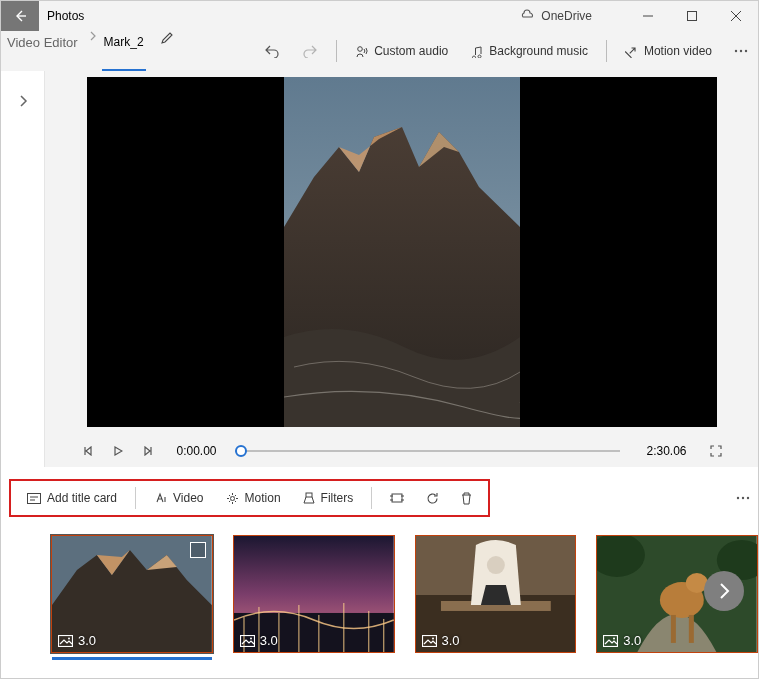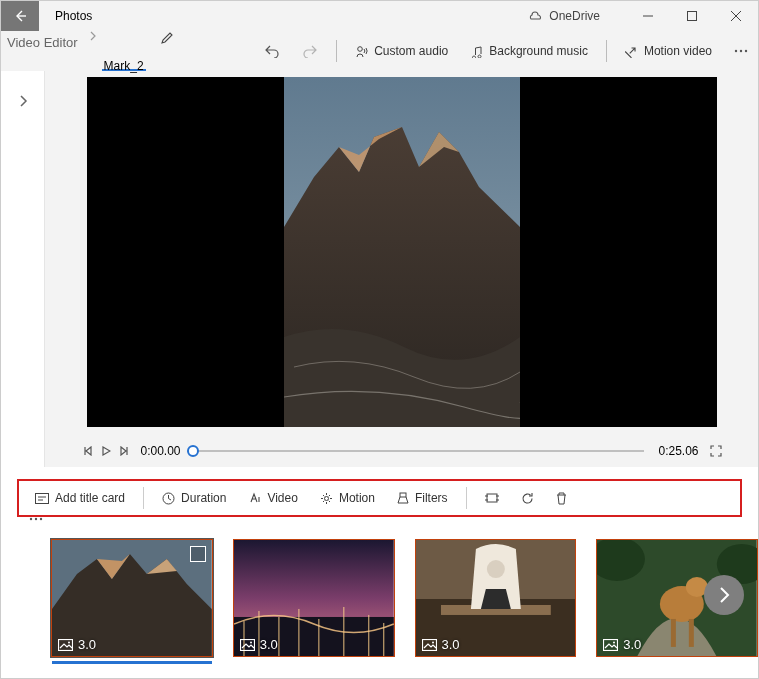--- a/index.html
+++ b/index.html
@@ -1,52 +1,52 @@
 <!DOCTYPE html>
 <html><head>
 <meta charset="utf-8">
 <style>
   * { box-sizing: border-box; margin: 0; padding: 0; }
   body { font-family: "Segoe UI", Arial, sans-serif; font-size: 12px; color: #333; background: #fff; width: 759px; height: 679px; overflow: hidden; border: 1px solid #ccc; position: relative; }
 
   
   .titlebar { height: 30px; background: #f3f3f3; display: flex; align-items: center; }
   .back-btn { width: 38px; height: 30px; background: #767676; display: flex; align-items: center; justify-content: center; color: #fff; }
-  .app-title { padding-left: 16px; font-size: 12px; color: #000; text-align: center; }
+  .app-title { padding-left: 8px; font-size: 12px; color: #000; text-align: center; }
   .spacer { flex: 1; }
-  .onedrive { display:flex; align-items:flex-end; gap:6px; font-size:12px; color:#444; margin-right: 26px; }
+  .onedrive { display:flex; align-items:flex-start; gap:6px; font-size:12px; color:#444; margin-right: 34px; }
   .winbtn { width: 44px; height: 30px; display: flex; align-items: center; justify-content: center; color:#444; }
 
   
   .cmdbar { height: 40px; background: #f3f3f3; display:flex; padding: 0 0; gap: 4px; }
   .breadcrumb-item { font-size: 13px; color:#666; padding: 4px 6px; }
   .breadcrumb-sep { color:#999; }
-  .breadcrumb-current { color:#000; border-bottom: 2px solid #2672d1; padding: 4px 2px 6px; margin-top: 24px; }
+  .breadcrumb-current { color:#000; border-bottom: 2px solid #2672d1; padding: 4px 2px 6px; }
   .pencil { margin-left: 10px; color:#444; }
   .cmd-right { margin-left:auto; display:flex; align-items:center; gap:2px; }
   .cmd-btn { display:flex; align-items:center; gap:6px; padding: 6px 10px; font-size:12px; color:#333; }
   .cmd-btn.icon-only{ padding:6px 10px; }
   .cmd-sep { width:1px; height:22px; background:#bbb; margin: 0 6px; }
 
   
   .main { display:flex; height: 396px; background:#f3f3f3; }
   .leftpanel { width: 44px; background:#fff; border-right:1px solid #e5e5e5; display:flex; justify-content:center; padding-top:18px; }
   .expand-btn { width:24px; height:24px; display:flex; align-items:center; justify-content:center; border:1px solid transparent; color:#555;}
   .preview-area { flex:1; display:flex; flex-direction:column; align-items:center; padding: 0 18px; }
   .video-frame { width: 630px; height: 350px; background:#000; margin-top:6px; display:flex; align-items:center; justify-content:center; position:relative; }
   .mountain-svg { width: 236px; height: 350px; }
-  .playback { width: 646px; height: 34px; margin-top: 8px; display:flex; align-items:center; }
+  .playback { width: 646px; height: 34px; margin-top: 8px; display:flex; align-items:center; gap:12px; }
   .pbtn { color:#555; display:flex; align-items:center; justify-content:center; width:18px;}
   .time { font-size: 12px; color:#000; margin-left:8px; }
   .slider { flex:1; height: 14px; position:relative; margin: 0 6px;}
   .slider-track { position:absolute; top:6px; left:0; right:0; height:2px; background:#bfbfbf;}
   .slider-thumb { position:absolute; top:1px; left:0; width:12px; height:12px; border-radius:50%; border:2px solid #2672d1; background:#fff; }
 
   
-  .edit-strip { padding: 12px 16px 0; display:flex; justify-content:space-between;flex-direction:column; }
+  .edit-strip { padding: 12px 8px 0; display:flex; justify-content:space-between; }
   .edit-toolbar { border: 2px solid #d61f1f; padding: 4px 8px; display:flex; align-items:center; gap:6px; }
   .tbtn { display:flex; align-items:center; gap:6px; padding:6px 8px; font-size:12px; color:#333; }
   .tsep { width:1px; height:22px; background:#ccc; margin: 0 4px;}
   .overflow { margin-left:12px; color:#555; display:flex; align-items:center;}
 
   
   .storyboard { padding: 18px 0 0 50px; display:flex; gap:20px; align-items:center; position:relative; }
   .clip { width: 162px; height: 118px; position:relative; border:1px solid #c2410c; }
   .clip svg.bg { width:100%; height:100%; display:block; }
   .clip.selected { outline: 1px solid #555; }
@@ -216,21 +216,21 @@
             <svg width="10" height="10">
               <path d="M2 1 L7 5 L2 9 Z M8 1 V9" fill="none" stroke="#555" stroke-width="1.2"></path>
             </svg>
           </span>
       </div>
       <span class="time">0:00.00</span>
       <div class="slider">
         <div class="slider-track"></div>
         <div class="slider-thumb"></div>
       </div>
-      <span class="time">0:25.06</span>
+      <span class="time">2:30.06</span>
       <div class="pbtn" style="margin-left:8px">
         <span class="icon">
             <svg width="12" height="12">
               <path d="M1 4 V1 H4 M8 1 H11 V4 M11 8 V11 H8 M4 11 H1 V8" fill="none" stroke="#555" stroke-width="1.2"></path>
             </svg>
           </span>
       </div>
     </div>
   </div>
 </div>
@@ -240,29 +240,20 @@
     <div class="tbtn">
       <span class="icon">
           <svg width="14" height="11">
             <rect x="0.5" y="0.5" width="13" height="10" fill="none" stroke="#444"></rect>
             <path d="M3 4 H11 M3 7 H8" stroke="#444"></path>
           </svg>
         </span>
       <span>Add title card</span>
     </div>
     <div class="tsep"></div>
-    <div class="tbtn">
-      <span class="icon">
-          <svg width="13" height="13">
-            <circle cx="6.5" cy="6.5" r="5.5" fill="none" stroke="#444"></circle>
-            <path d="M6.5 3 V6.5 L9 8" stroke="#444" fill="none"></path>
-          </svg>
-        </span>
-      <span>Duration</span>
-    </div>
     <div class="tbtn">
       <span class="icon">
           <svg width="13" height="12">
             <path d="M3 10 L6 2 L9 10 M4 7 H8 M11 10 V5" stroke="#444" fill="none" stroke-width="1.1"></path>
           </svg>
         </span>
       <span>Video</span>
     </div>
     <div class="tbtn">
       <span class="icon">

